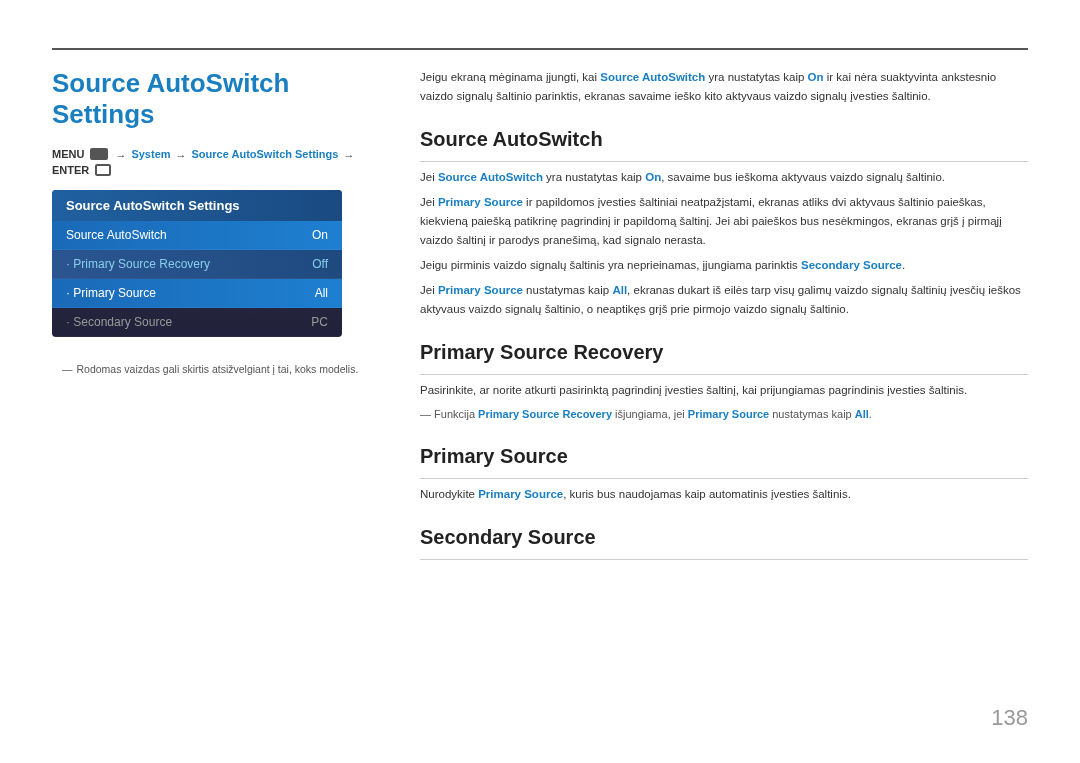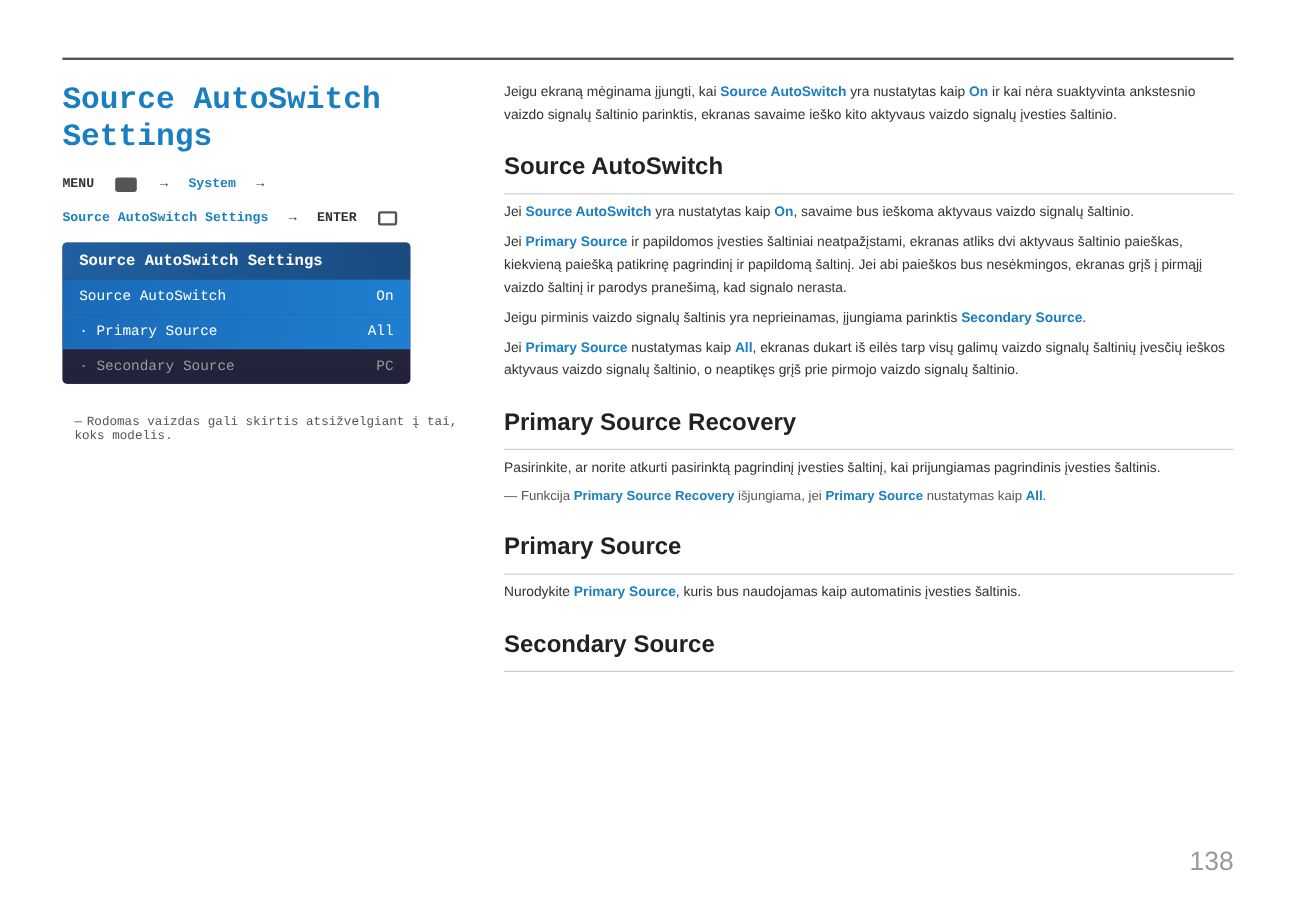--- a/index.html
+++ b/index.html
@@ -20,21 +20,20 @@
       right: 52px;
       height: 2px;
       background: #555;
     }
 
     .left-column {
       position: absolute;
       left: 52px;
       top: 68px;
       width: 330px;
-      font-family: Liberation Mono, monospace;
     }
 
     .right-column {
       position: absolute;
       left: 420px;
       top: 68px;
       right: 52px;
     }
 
     .page-title {
@@ -45,21 +44,21 @@
       line-height: 1.2;
     }
 
     .menu-path {
       font-size: 11px;
       color: #333;
       margin-bottom: 14px;
       display: flex;
       align-items: center;
       flex-wrap: wrap;
-      gap: 16px;
+      gap: 4px;
     }
     .menu-path .menu-word { font-weight: bold; }
     .menu-path .arrow { color: #333; margin: 0 1px; }
     .menu-path .highlight { color: #1a7fc1; font-weight: bold; }
     .menu-path .menu-icon {
       display: inline-block;
       width: 18px;
       height: 12px;
       background: #555;
       border-radius: 2px;
@@ -203,20 +202,24 @@
     <span class="menu-word">ENTER</span>
     <span class="enter-icon"></span>
   </div>
 
   <div class="menu-box">
     <div class="menu-box-title">Source AutoSwitch Settings</div>
     <div class="menu-item active">
       <span class="menu-item-label">Source AutoSwitch</span>
       <span class="menu-item-value">On</span>
     </div>
+    <div class="menu-item selected">
+      <span class="menu-item-label">· Primary Source Recovery</span>
+      <span class="menu-item-value">Off</span>
+    </div>
     <div class="menu-item active">
       <span class="menu-item-label">· Primary Source</span>
       <span class="menu-item-value">All</span>
     </div>
     <div class="menu-item dark">
       <span class="menu-item-label">· Secondary Source</span>
       <span class="menu-item-value">PC</span>
     </div>
   </div>
 

